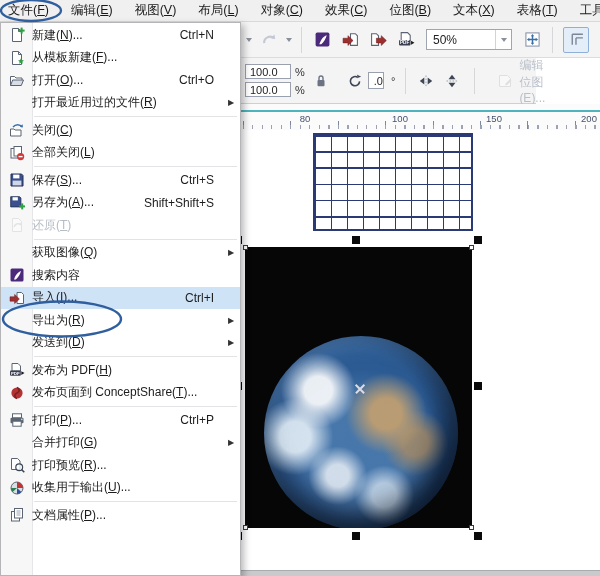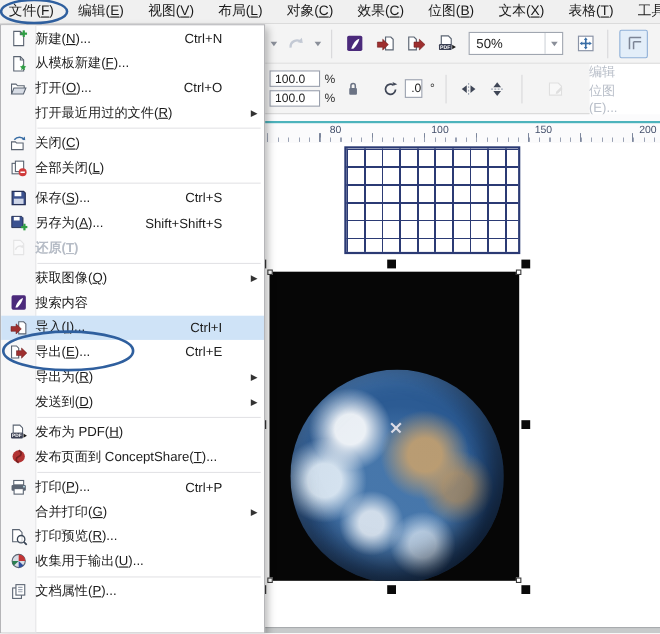--- a/index.html
+++ b/index.html
@@ -30,21 +30,21 @@
     border-bottom:1px solid #d0d0d0;display:flex;align-items:center;box-sizing:border-box;padding-left:245px;}
   .stack{display:flex;flex-direction:column;justify-content:center;}
   .frow{display:flex;align-items:center;height:18px;}
   .field{width:46px;height:15px;background:#fff;border:1px solid #9aa0ad;font-size:11px;color:#222;
     display:flex;align-items:center;padding-left:4px;box-sizing:border-box;}
   .unit{font-size:11px;color:#333;margin-left:4px;}
   .pico{width:20px;height:20px;display:flex;align-items:center;justify-content:center;flex:none;}
   .pico svg{width:16px;height:16px;}
   .rotfield{width:50px;height:17px;background:#fff;border:1px solid #9aa0ad;font-size:11px;color:#222;
     display:flex;align-items:center;padding-left:5px;box-sizing:border-box;margin:0 3px;}
-  .btn-dis{display:flex;align-items:center;color:#b9bfc9;font-size:12px;margin-left:8px;gap:16px;}
+  .btn-dis{display:flex;align-items:center;color:#b9bfc9;font-size:12px;margin-left:8px;}
   .btn-dis .pico{opacity:.45;filter:grayscale(1);}
 
   
   .ruler{position:absolute;left:0;top:104px;width:600px;height:26px;background:#fbfbfc;}
   .ruler .accent{position:absolute;left:0;top:6px;width:600px;height:2px;background:#4db3bc;}
   .ruler .ticks{position:absolute;left:243px;right:0;bottom:1px;height:4px;
     background-image:repeating-linear-gradient(to right,#9aa2b4 0,#9aa2b4 1px,transparent 1px,transparent 9.5px);}
   .ruler .ticks2{position:absolute;left:243px;right:0;bottom:1px;height:8px;
     background-image:repeating-linear-gradient(to right,#7c869c 0,#7c869c 1px,transparent 1px,transparent 47.4px);}
   .rlabel{position:absolute;top:9px;transform:translateX(-50%);font-size:9.5px;color:#44506b;}
@@ -76,23 +76,23 @@
   
   .fmenu{position:absolute;left:0;top:22px;width:241px;height:554px;background:#fff;
     border:1px solid #b5b5b8;box-sizing:border-box;box-shadow:3px 3px 7px rgba(0,0,0,.28);z-index:40;padding-top:1px;overflow:hidden;}
   .fmenu::before{content:"";position:absolute;left:0;top:0;bottom:0;width:31px;background:#f7f7f8;border-right:1px solid #e6e6e9;}
   .mi{position:relative;display:flex;align-items:center;height:22.5px;z-index:1;}
   .mi.hl{background:#cfe3f7;}
   .mic{width:31px;flex:none;display:flex;align-items:center;justify-content:center;}
   .mic svg{width:16px;height:16px;}
   .mil{flex:1;font-size:12px;color:#1c1c1c;white-space:nowrap;}
   .mil u{text-decoration:underline;}
-  .mis{font-size:12px;color:#1c1c1c;margin-right:26px;white-space:nowrap;}
+  .mis{font-size:12px;color:#1c1c1c;margin-right:14px;white-space:nowrap;}
   .mia{width:12px;flex:none;font-size:8px;color:#333;font-family:"DejaVu Sans",sans-serif;}
-  .mi.dis .mil{color:#b6bcc6;font-weight:bold;}
+  .mi.dis .mil{color:#b6bcc6;}
   .mi.dis .mic{opacity:.4;filter:grayscale(1);}
   .msep{height:1px;background:#e3e3e6;margin:2px 3px 2px 33px;}
 
   
   .overlay{position:absolute;left:0;top:0;width:600px;height:576px;z-index:60;pointer-events:none;}
 </style>
 </head>
 <body>
 
 <div id="app">
@@ -492,30 +492,20 @@
         <span class="mic">
           <svg>
             <use href="#s-import"></use>
           </svg>
         </span>
         <span class="mil">导入(<u>I</u>)...</span>
         <span class="mis">Ctrl+I</span>
         <span class="mia"></span>
       </div>
       <div class="mi">
-        <span class="mic">
-          <svg>
-            <use href="#s-export"></use>
-          </svg>
-        </span>
-        <span class="mil">导出(<u>E</u>)...</span>
-        <span class="mis">Ctrl+E</span>
-        <span class="mia"></span>
-      </div>
-      <div class="mi">
         <span class="mic"></span>
         <span class="mil">导出为(<u>R</u>)</span>
         <span class="mis"></span>
         <span class="mia">▶</span>
       </div>
       <div class="mi">
         <span class="mic"></span>
         <span class="mil">发送到(<u>D</u>)</span>
         <span class="mis"></span>
         <span class="mia">▶</span>

